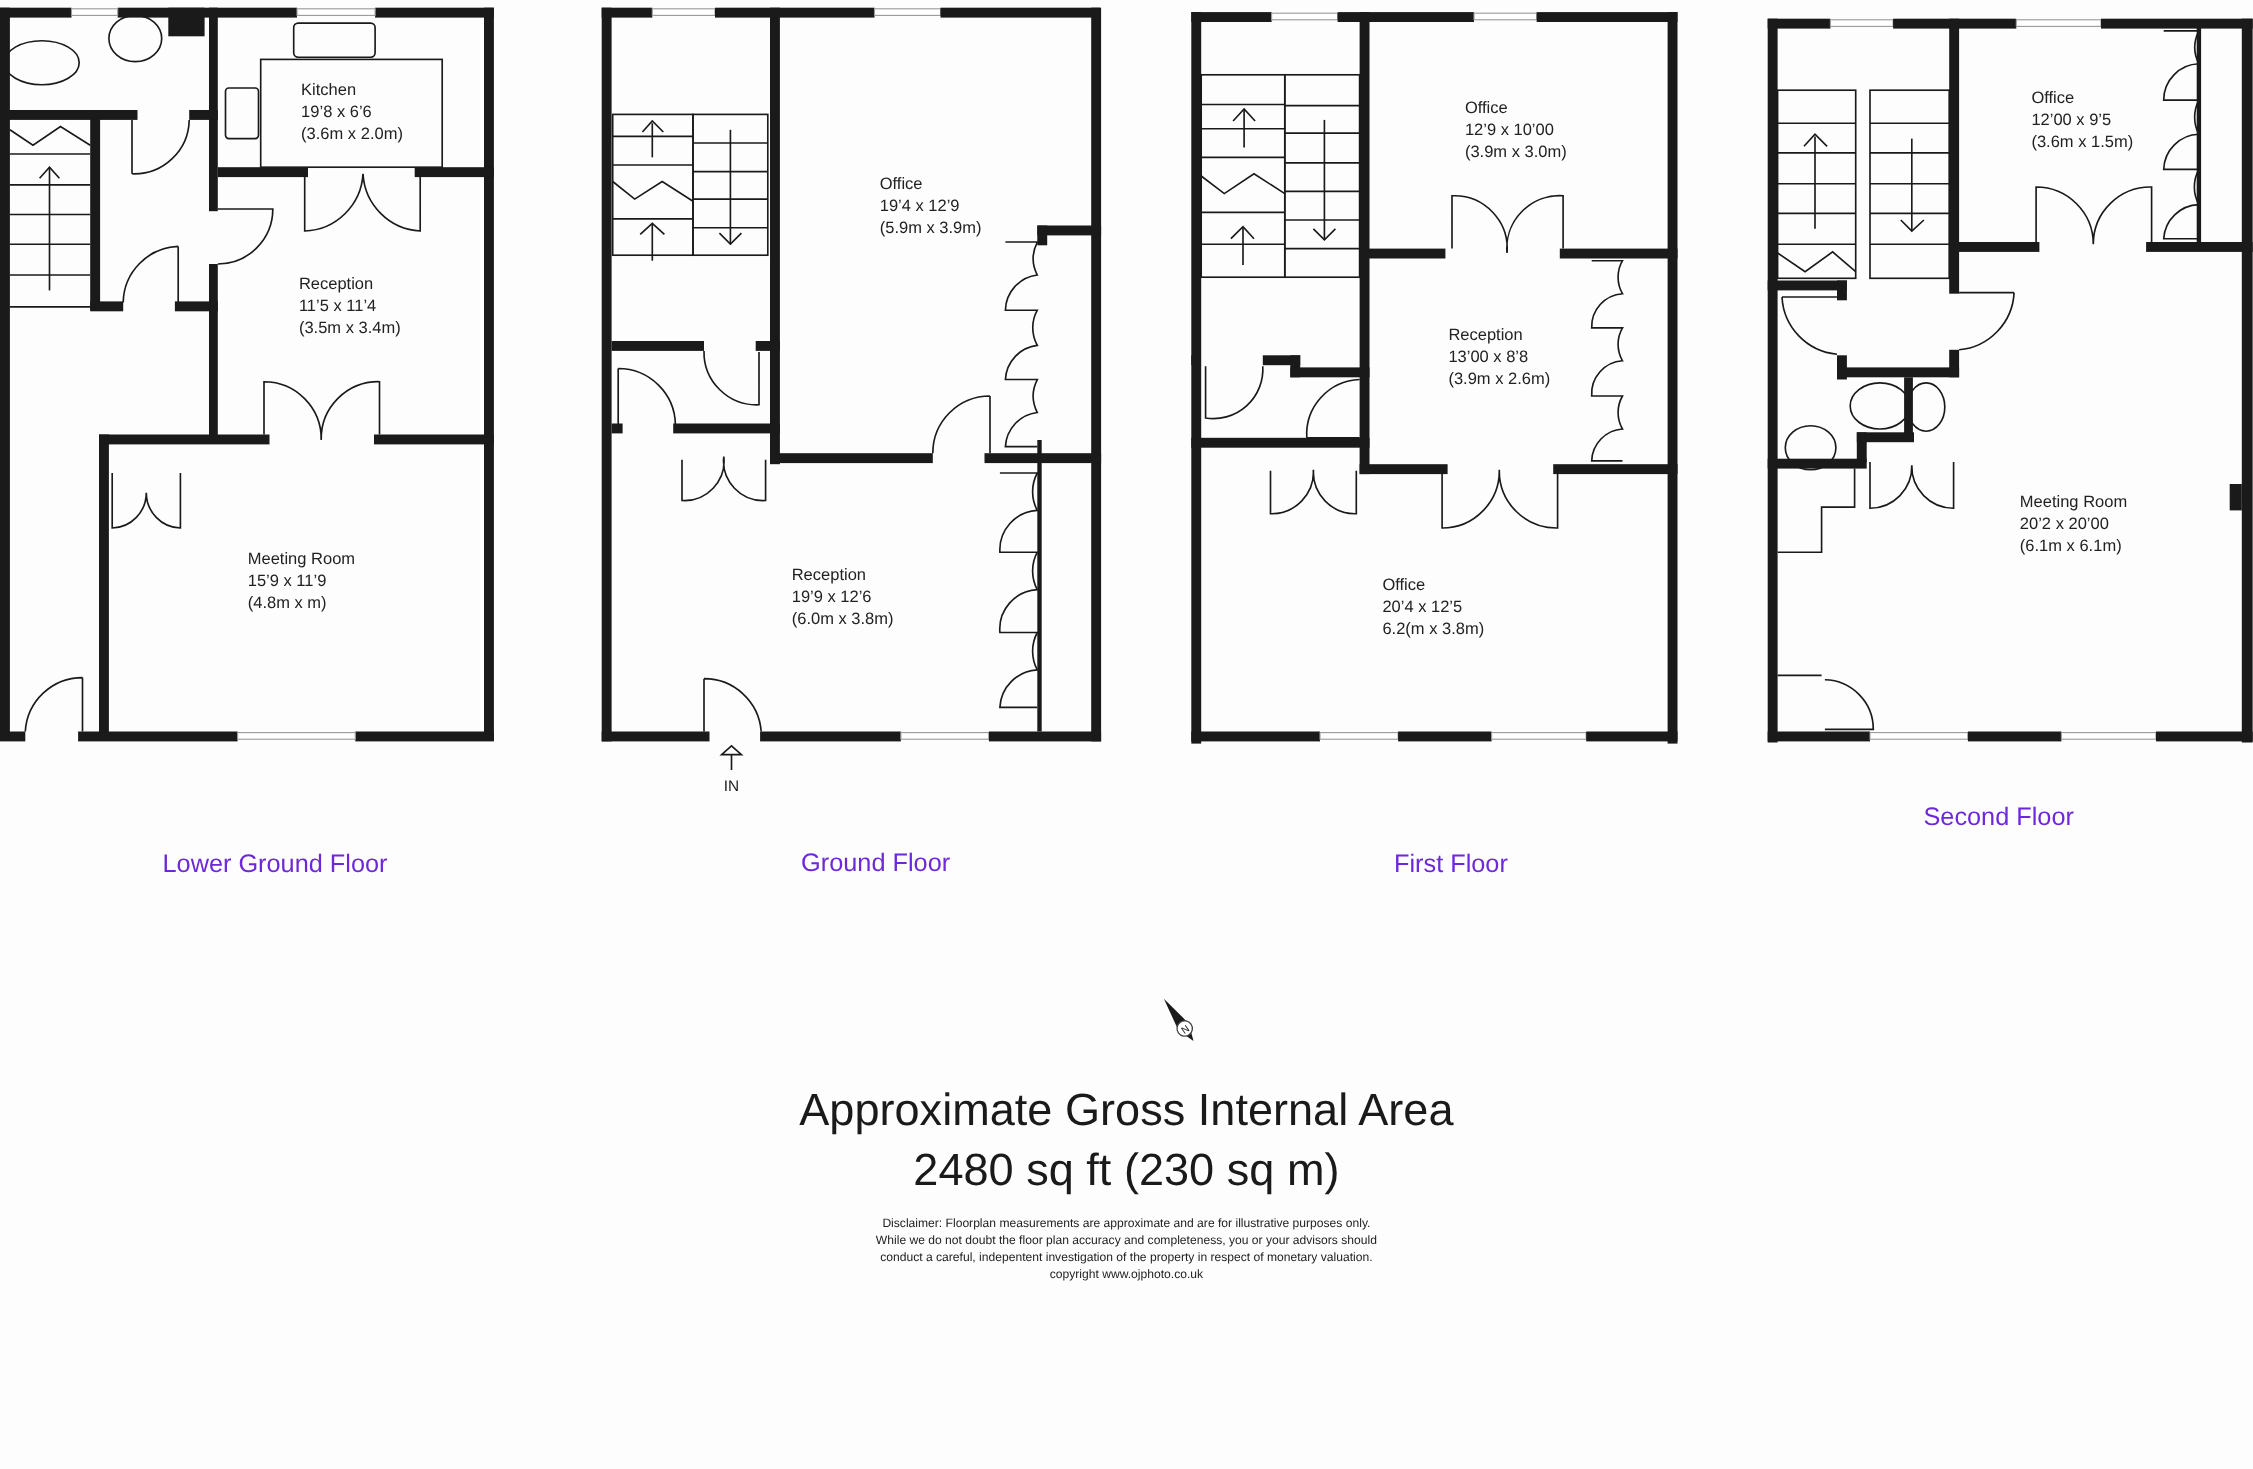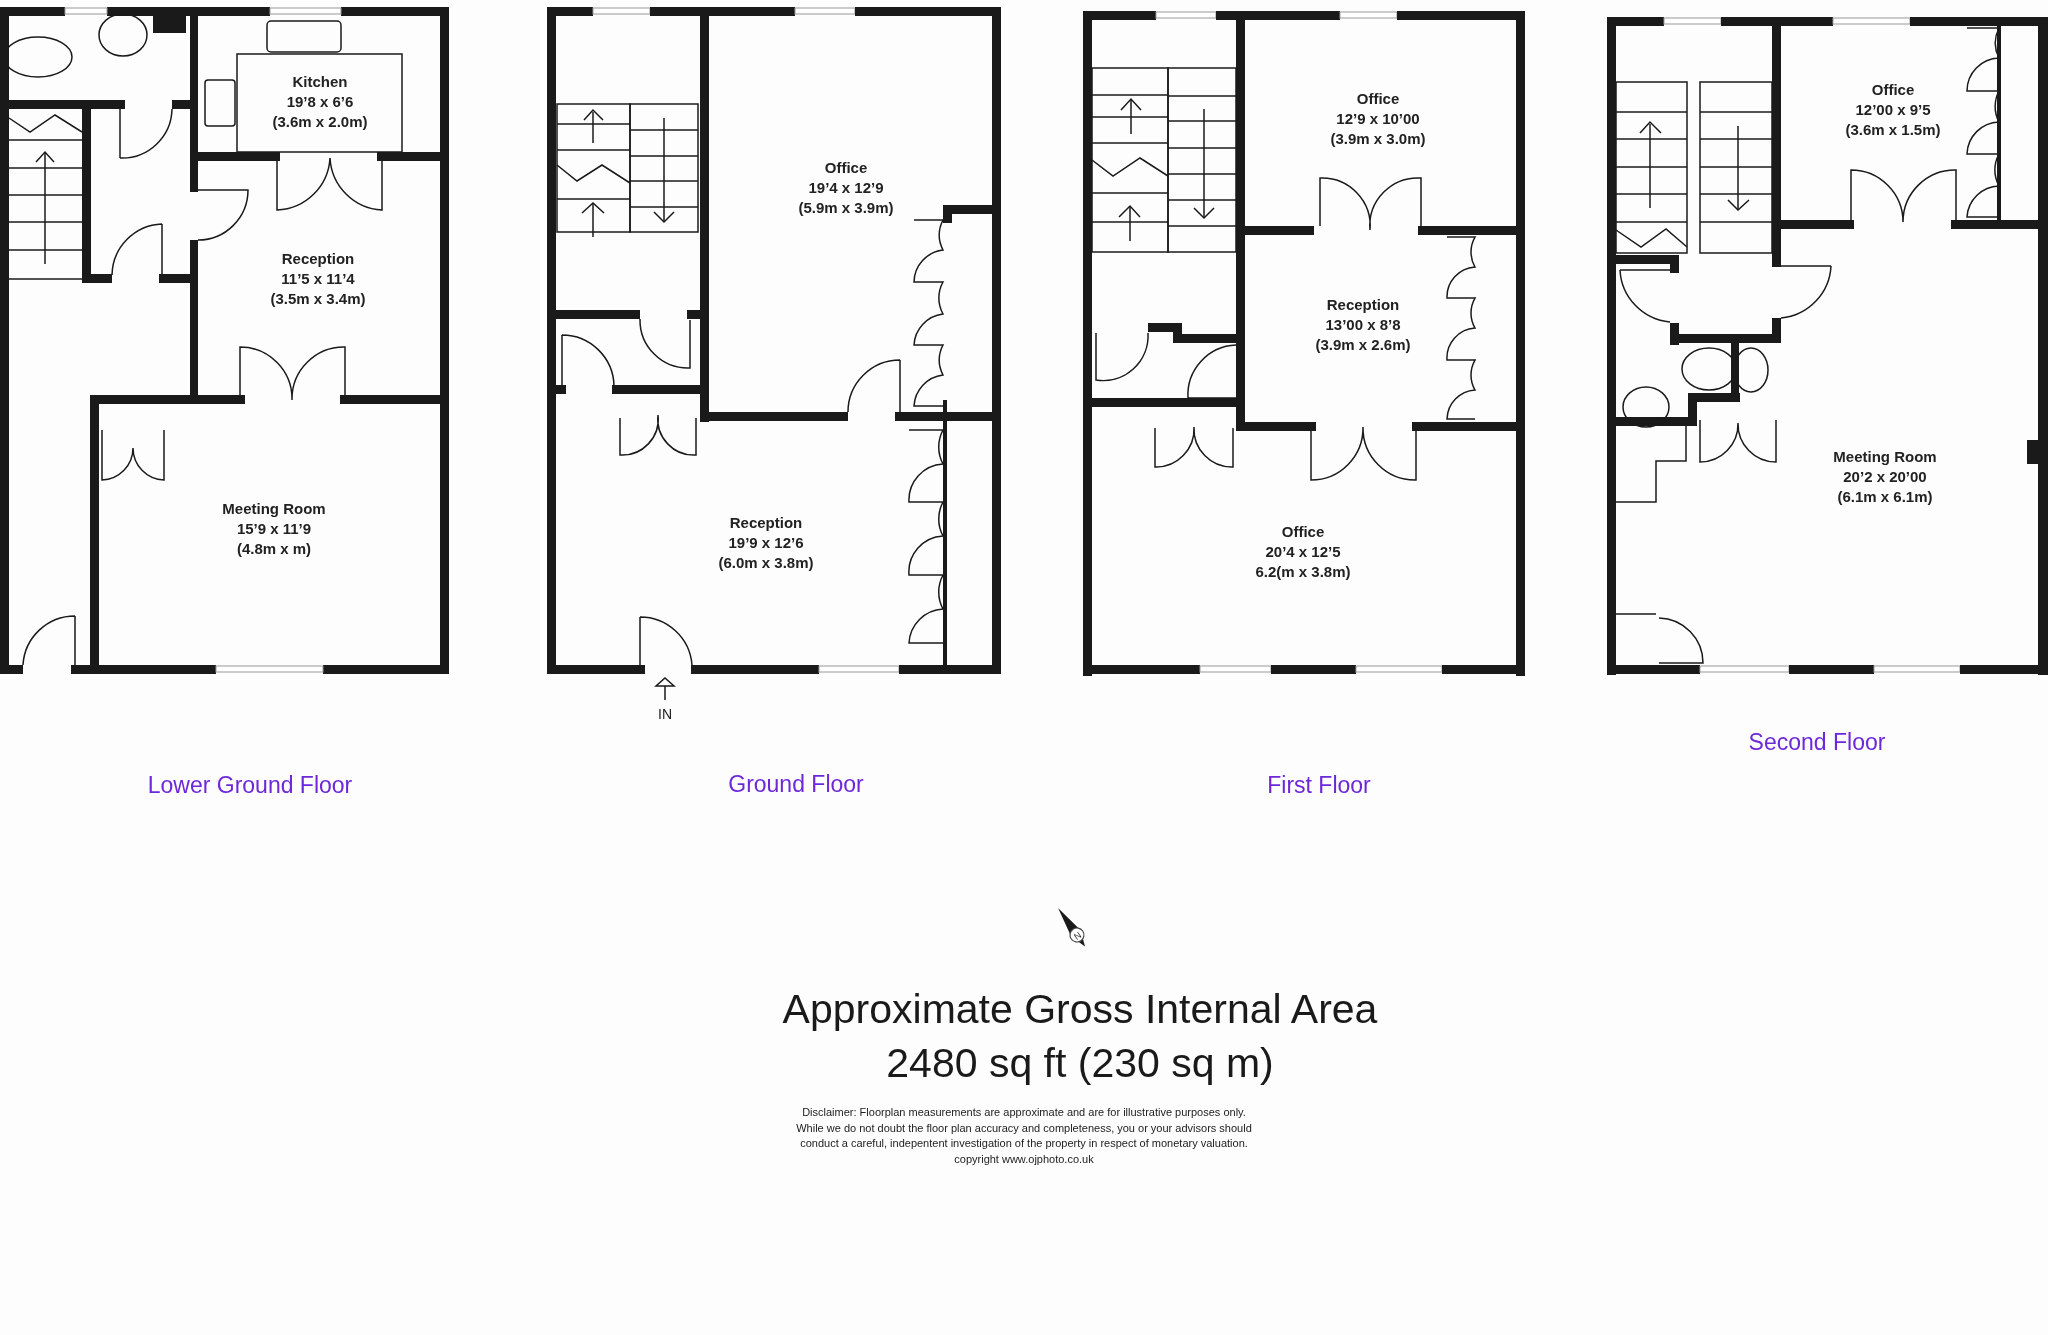--- a/index.html
+++ b/index.html
@@ -2,23 +2,23 @@
 <html><head>
 <meta charset="utf-8">
 <style>
   html, body { margin:0; padding:0; background:#fdfdfd; }
   body { width:2048px; height:1335px; position:relative; overflow:hidden;
          font-family:"Liberation Sans", sans-serif; color:#1a1a1a; }
   svg.plan { position:absolute; left:0; top:0; }
   .wall { fill:#1a1a1a; }
   .thin { fill:none; stroke:#1a1a1a; stroke-width:1.5; }
   .win { fill:#fff; stroke:#999; stroke-width:1; }
-  .label { position:absolute; text-align:center; font-size:15px; line-height:20px; color:#222; transform:translateX(-50%); white-space:nowrap;font-weight:bold; }
+  .label { position:absolute; text-align:left; font-size:15px; line-height:20px; color:#222; transform:translateX(-50%); white-space:nowrap; }
   .floor-title { position:absolute; font-size:23px; color:#6d28d9; transform:translateX(-50%); white-space:nowrap; }
-  .area-title { position:absolute; left:1080px; transform:translateX(-50%); font-size:41px; white-space:nowrap; text-align:center; line-height:54px; }
+  .area-title { position:absolute; left:1024px; transform:translateX(-50%); font-size:41px; white-space:nowrap; text-align:center; line-height:54px; }
   .disclaimer { position:absolute; left:1024px; top:1105px; transform:translateX(-50%); font-size:11px; line-height:15.5px; text-align:center; white-space:nowrap; color:#222; }
   .in-label { position:absolute; font-size:14px; left:665px; top:706px; transform:translateX(-50%);text-align:right; }
 </style>
 </head>
 <body>
 
 <svg class="plan" width="2048" height="1335">
 
   <g>
 

